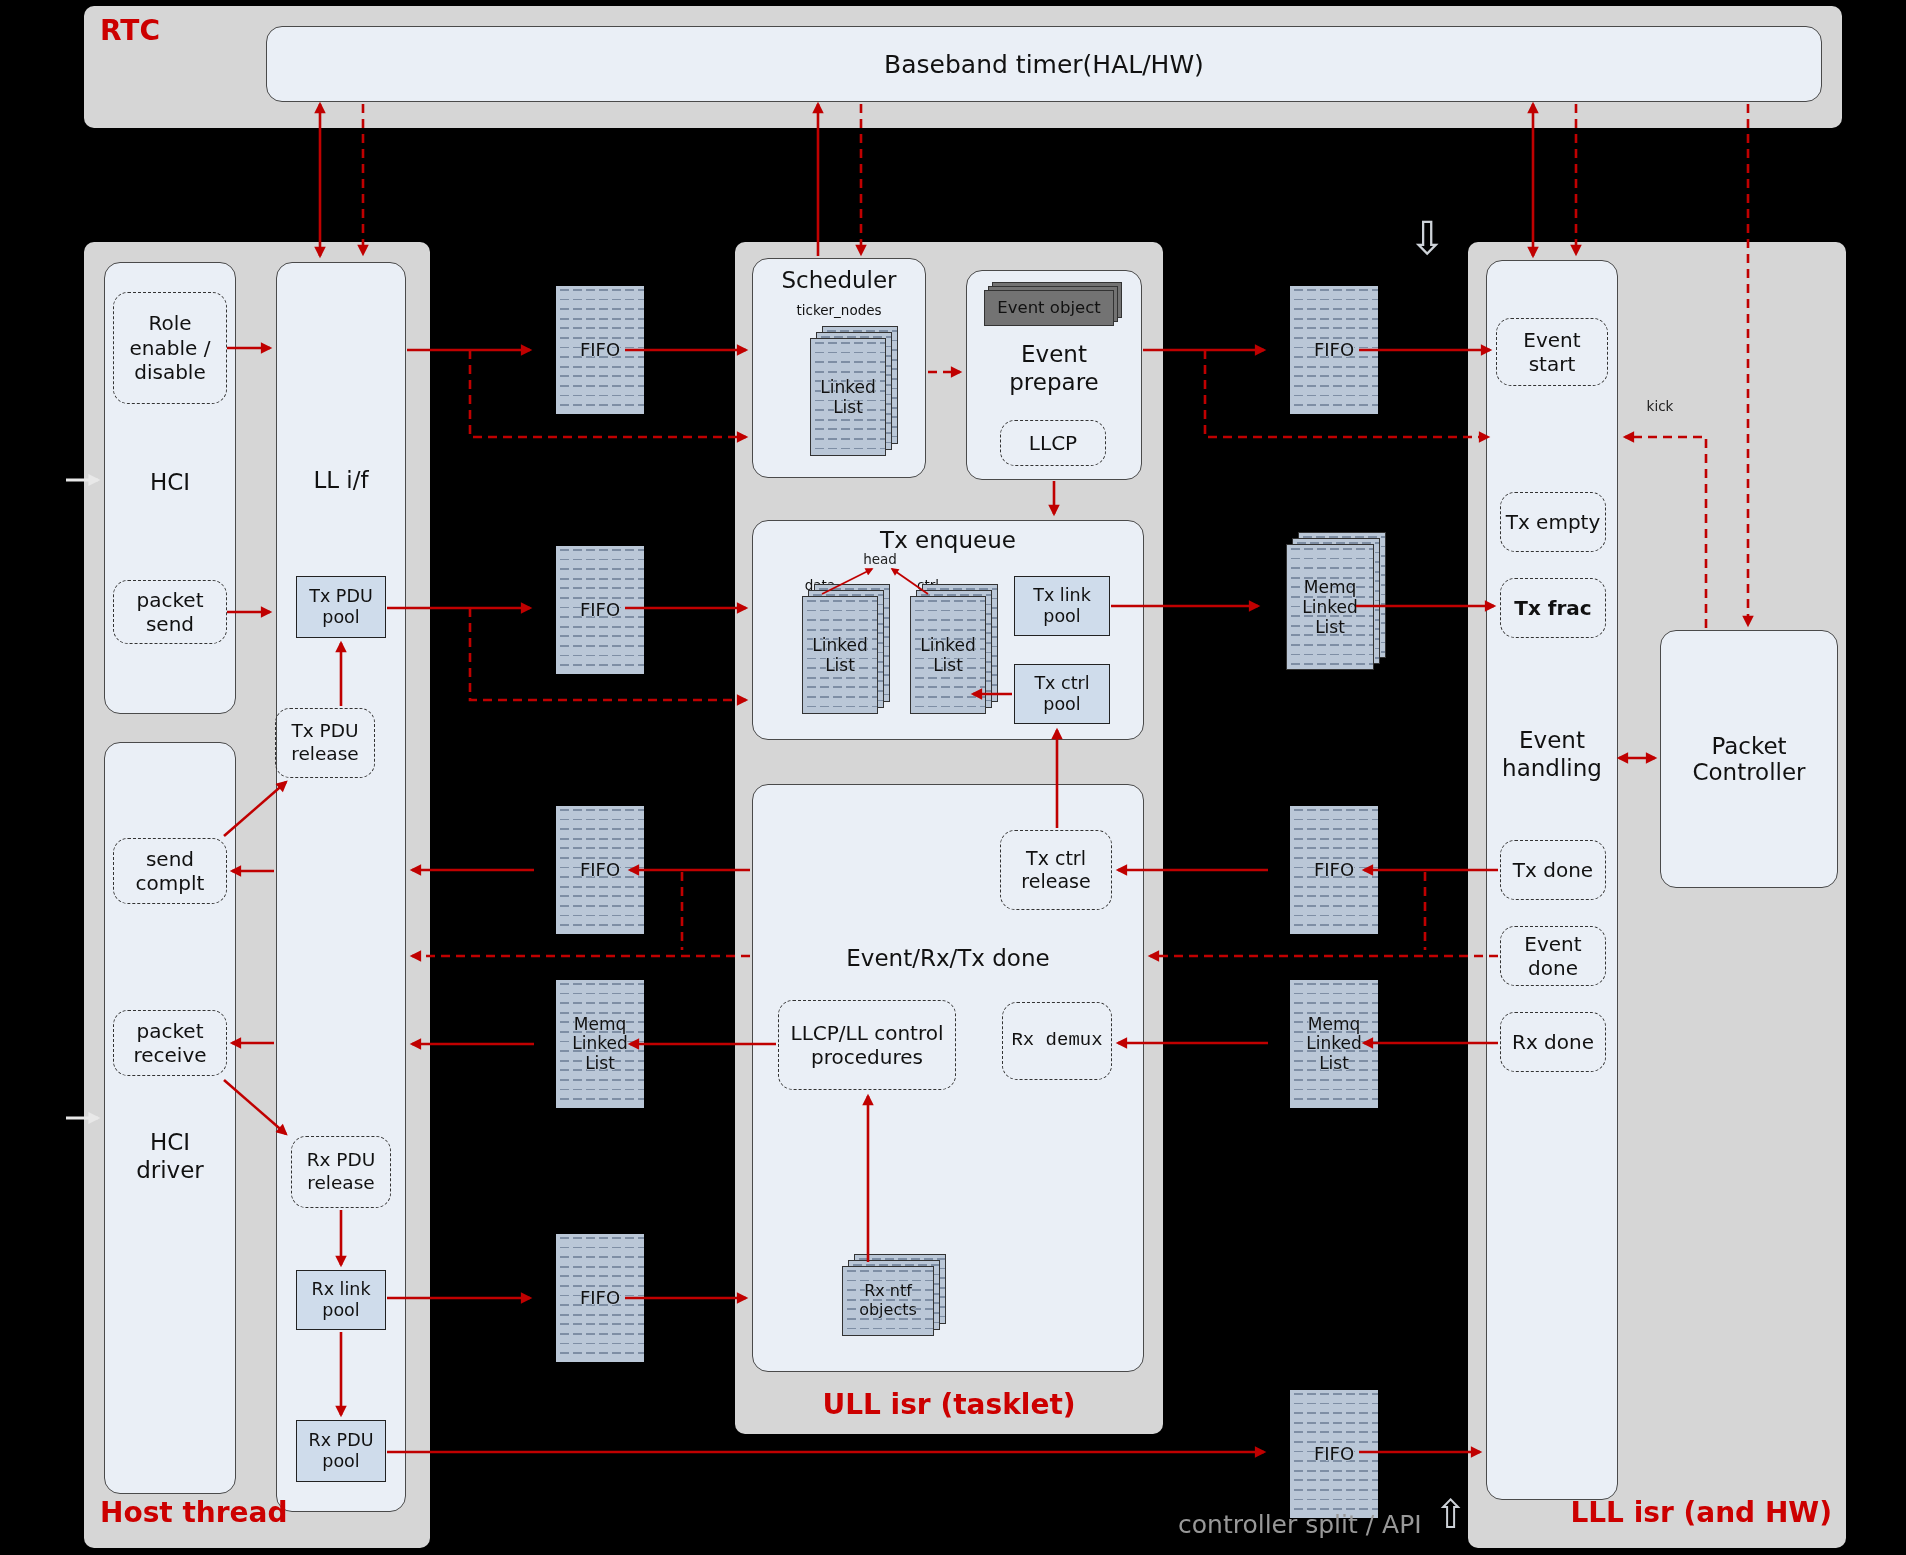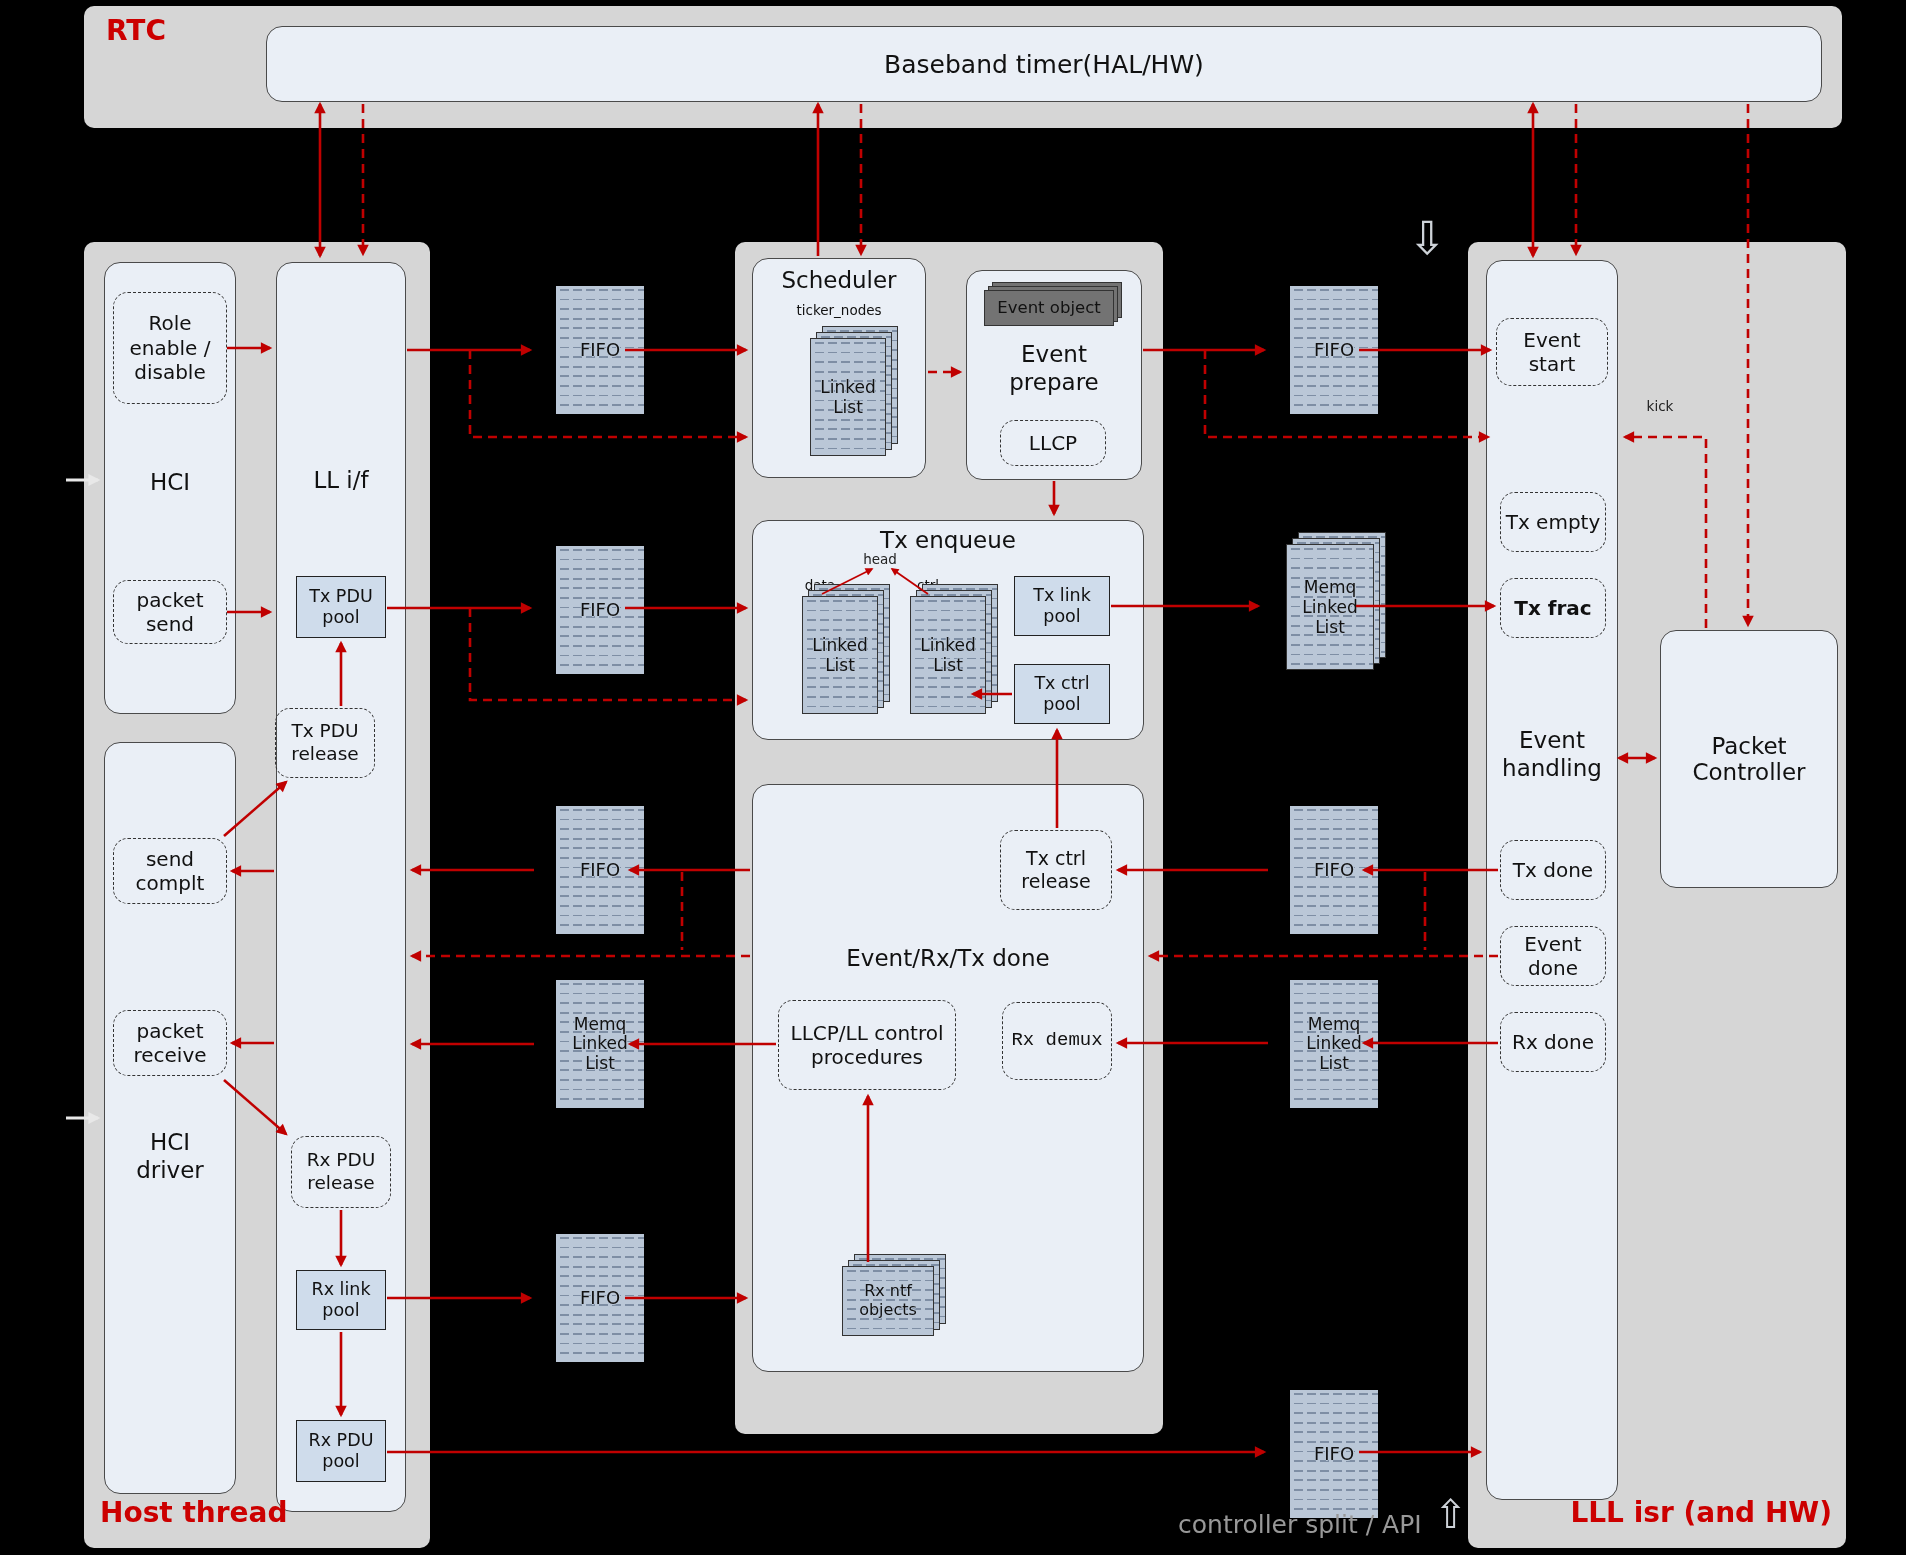--- a/index.html
+++ b/index.html
@@ -42,21 +42,21 @@
 </head>
 <body>
 
 <div id="canvas">
 
   <div class="region" style="left:84px;top:6px;width:1758px;height:122px;"></div>
   <div class="region" style="left:84px;top:242px;width:346px;height:1306px;"></div>
   <div class="region" style="left:735px;top:242px;width:428px;height:1192px;"></div>
   <div class="region" style="left:1468px;top:242px;width:378px;height:1306px;"></div>
 
-  <span class="region-label" style="left:106px;top:14px;text-align:center;">RTC</span>
+  <span class="region-label" style="left:100px;top:14px;text-align:center;">RTC</span>
   <div class="panel flexc" style="left:266px;top:26px;width:1556px;height:76px;font-size:25px;">
     <span>Baseband timer(HAL/HW)</span>
   </div>
 
   <div class="panel" style="left:104px;top:262px;width:132px;height:452px;"></div>
   <div class="panel" style="left:276px;top:262px;width:130px;height:1250px;"></div>
   <div class="panel" style="left:104px;top:742px;width:132px;height:752px;"></div>
 
   <div class="dashed-box" style="left:113px;top:292px;width:114px;height:112px;">Role enable / disable</div>
   <span class="title" style="left:104px;top:468px;width:132px;">HCI</span>
@@ -119,20 +119,21 @@
   <div class="panel" style="left:752px;top:784px;width:392px;height:588px;"></div>
   <div class="dashed-box" style="left:1000px;top:830px;width:112px;height:80px;font-size:19px;">Tx ctrl release</div>
   <span class="title" style="left:752px;top:944px;width:392px;">Event/Rx/Tx done</span>
   <div class="dashed-box" style="left:778px;top:1000px;width:178px;height:90px;">LLCP/LL control procedures</div>
   <div class="dashed-box" style="left:1002px;top:1002px;width:110px;height:78px;font-size:19px;font-family:Liberation Mono, monospace;">Rx demux</div>
   <div class="stack" style="left:822px;top:1266px;width:92px;height:70px;padding-left:45px;">
     <i class="sheet striped s2"></i>
     <i class="sheet striped s1"></i>
     <div class="sheet striped face" style="font-size:16px;">Rx ntf objects</div>
   </div>
+  <span class="region-label" style="left:735px;top:1388px;width:428px;text-align:center;">ULL isr (tasklet)</span>
 
   <div class="queue striped" style="left:1270px;top:286px;width:88px;height:128px;">FIFO</div>
   <div class="stack" style="left:1266px;top:544px;width:88px;height:126px;">
     <i class="sheet striped s2"></i>
     <i class="sheet striped s1"></i>
     <div class="sheet striped face">Memq Linked List</div>
   </div>
   <div class="queue striped" style="left:1270px;top:806px;width:88px;height:128px;">FIFO</div>
   <div class="queue striped" style="left:1270px;top:980px;width:88px;height:128px;font-size:17px;">Memq Linked List</div>
   <div class="queue striped" style="left:1270px;top:1390px;width:88px;height:128px;">FIFO</div>

